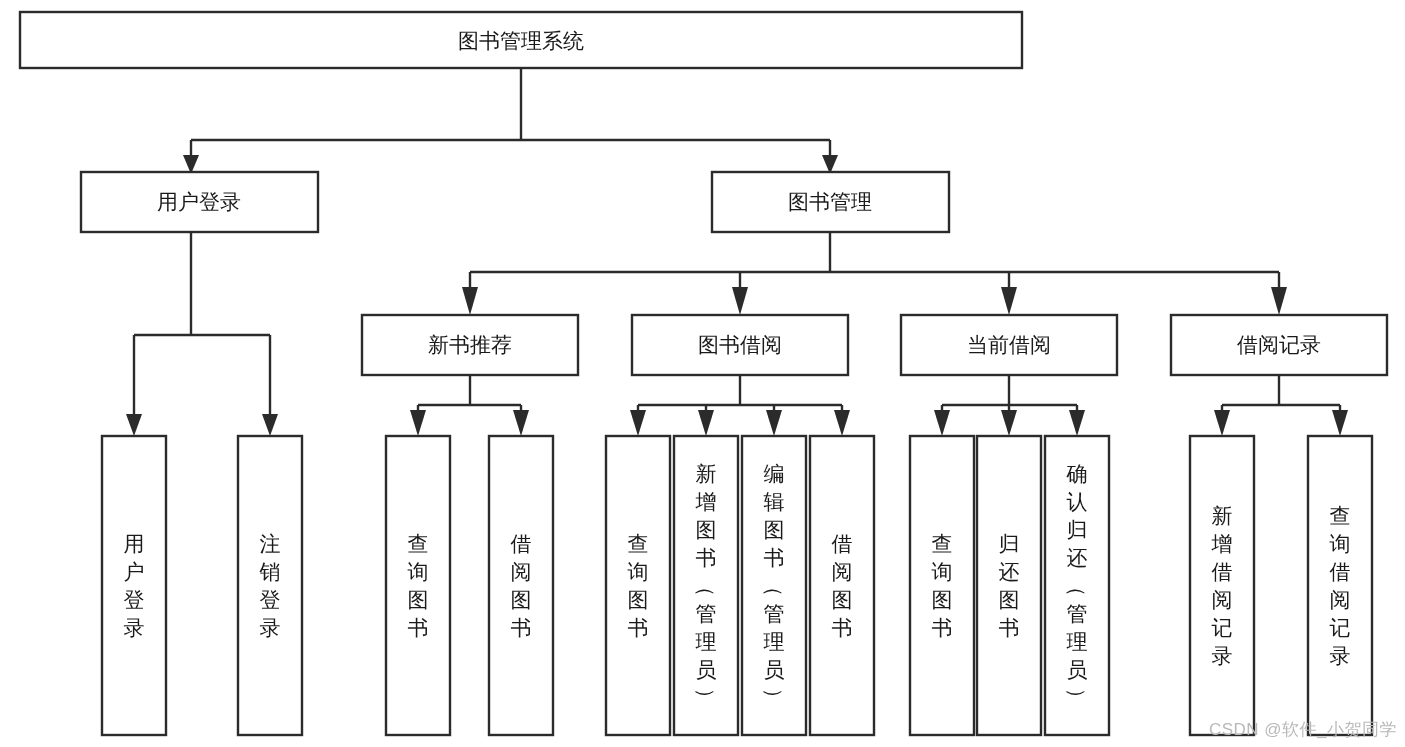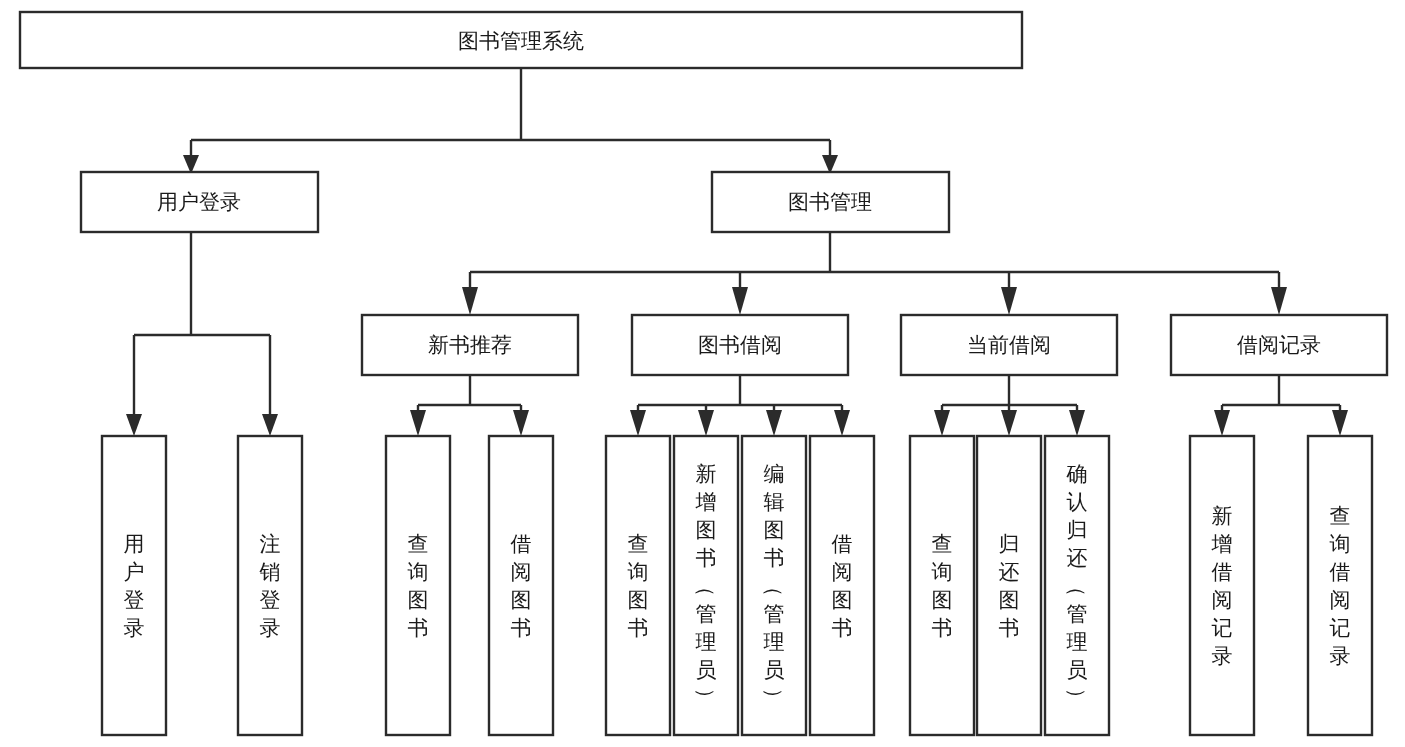--- a/index.html
+++ b/index.html
@@ -307,13 +307,14 @@
           <text class="node-label-vert" x="1340" y="551.34">询</text>
           <text class="node-label-vert" x="1340" y="579.34">借</text>
           <text class="node-label-vert" x="1340" y="607.34">阅</text>
           <text class="node-label-vert" x="1340" y="635.34">记</text>
           <text class="node-label-vert" x="1340" y="663.34">录</text>
         </g>
       </g>
 
   </svg>
 
+  <div class="watermark-text">CSDN @软件_小贺同学</div>
 </div>
 
 </body></html>

